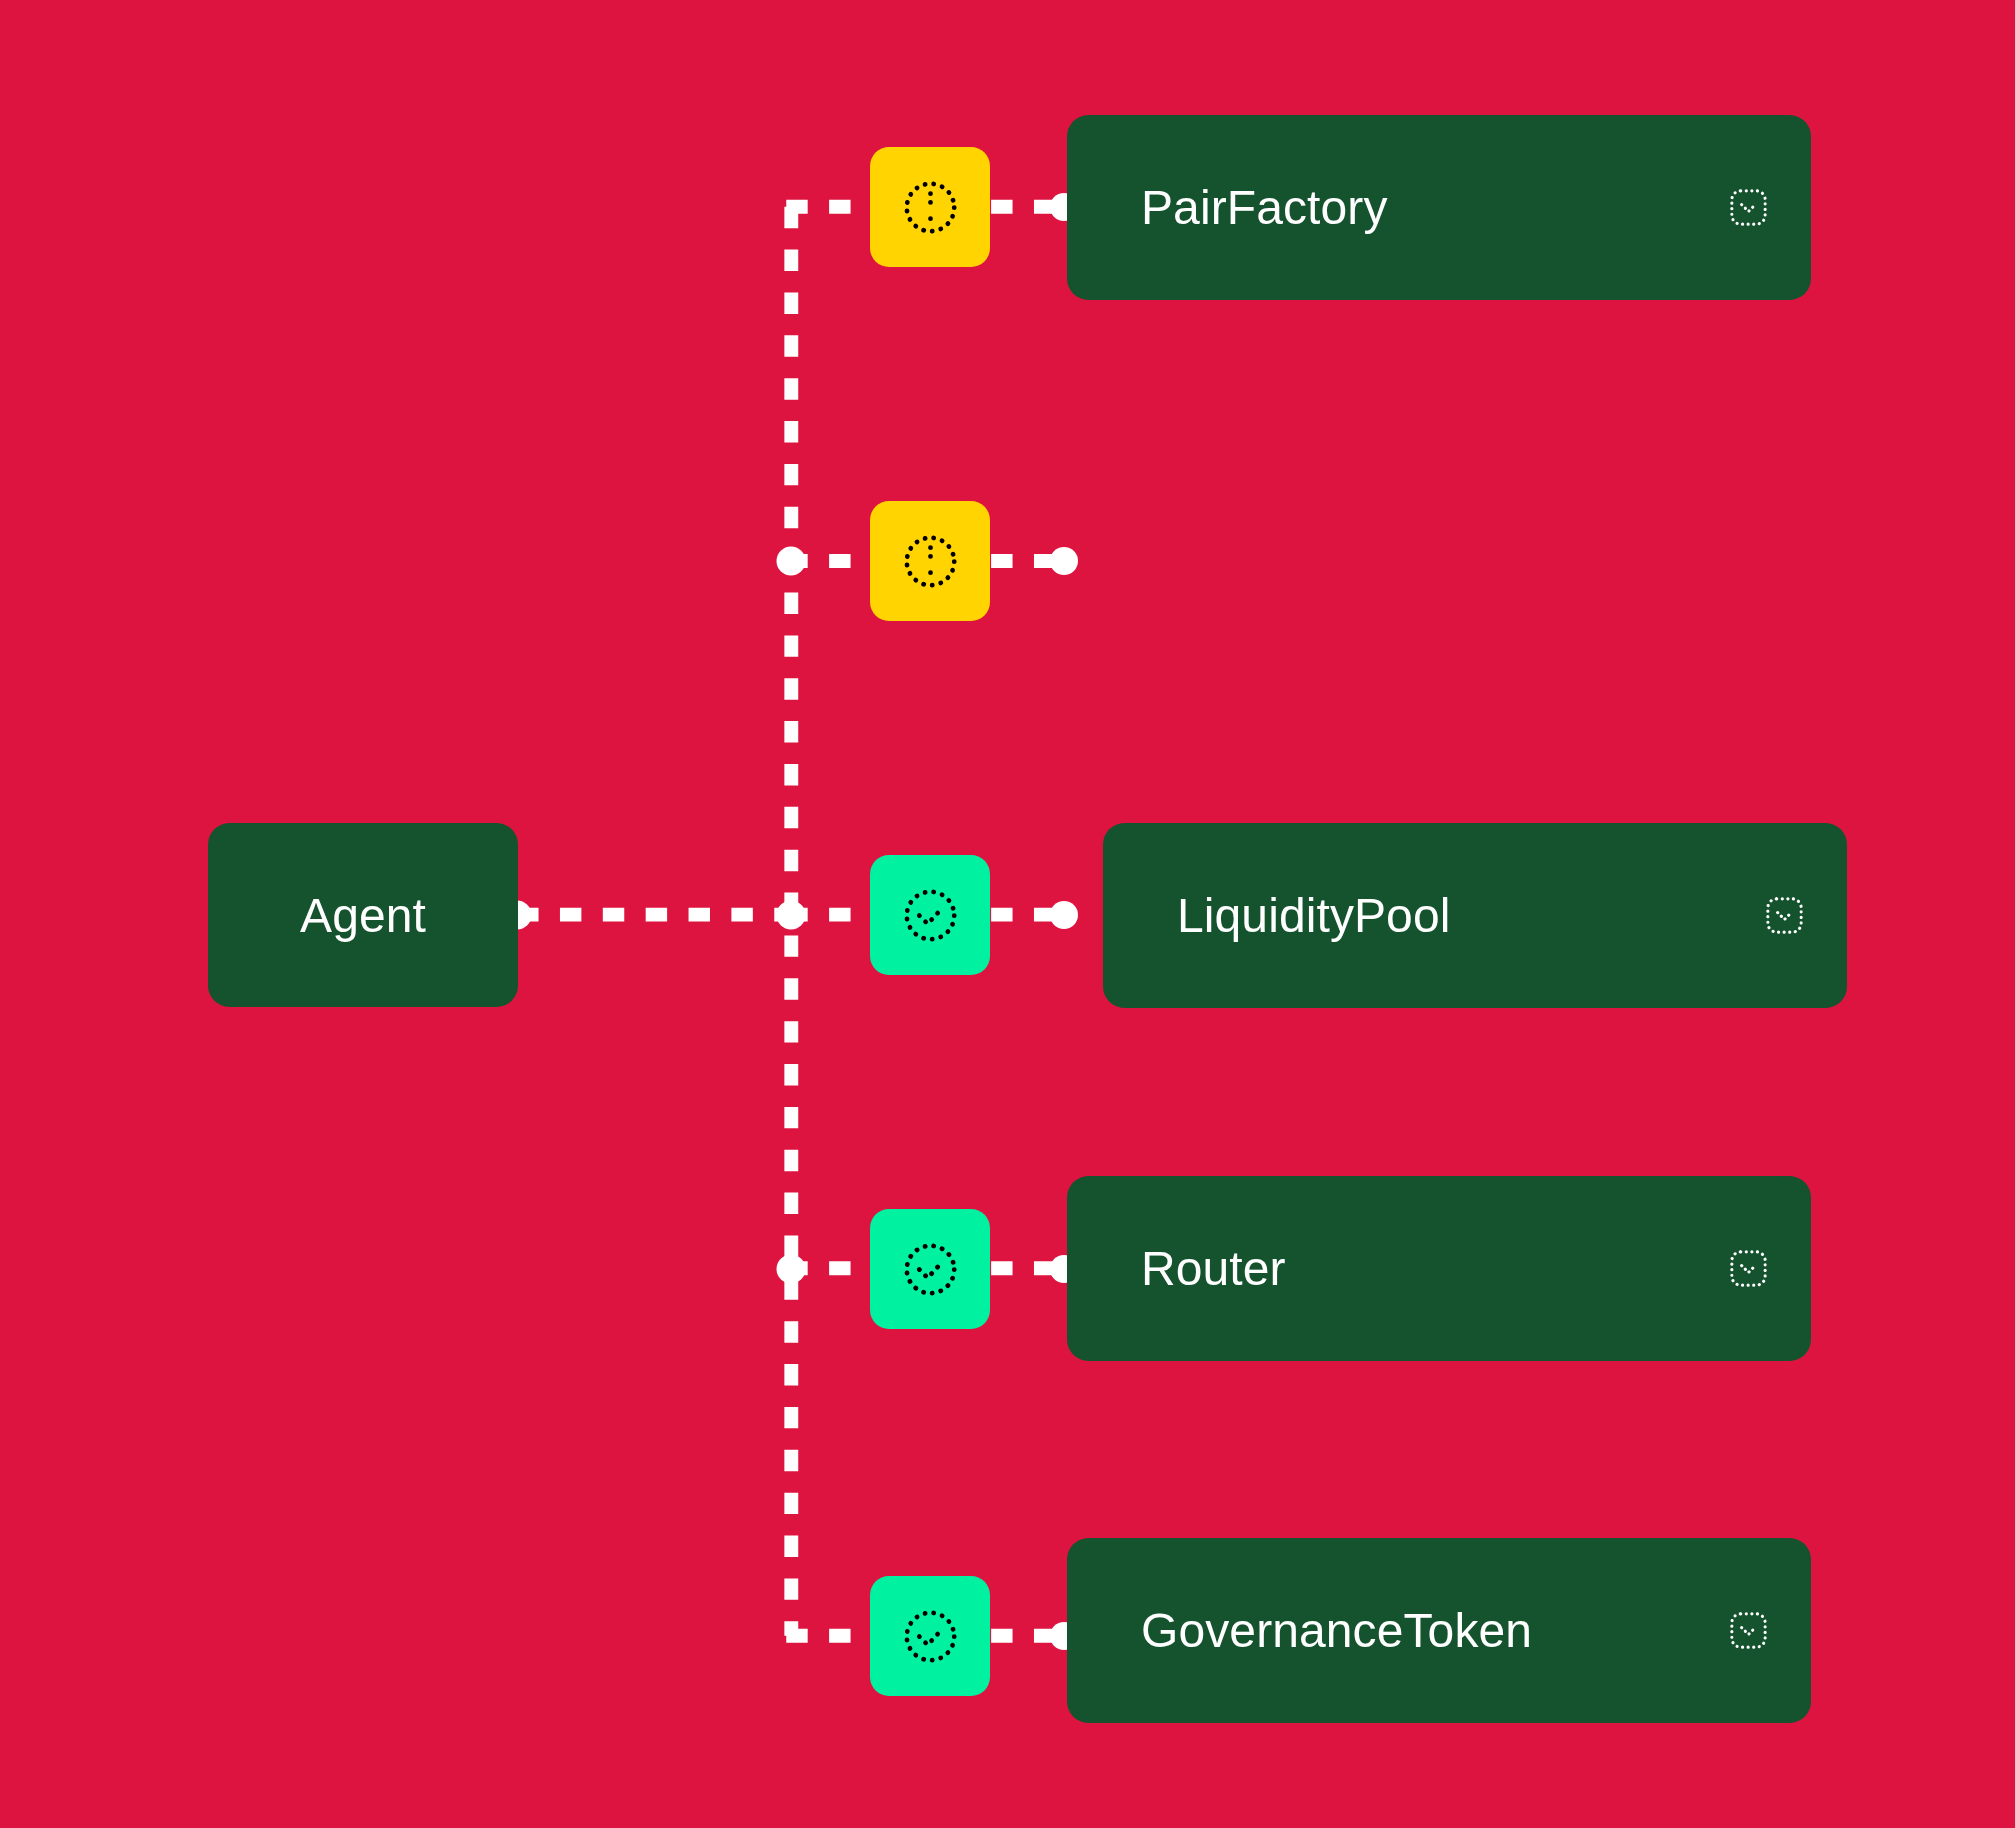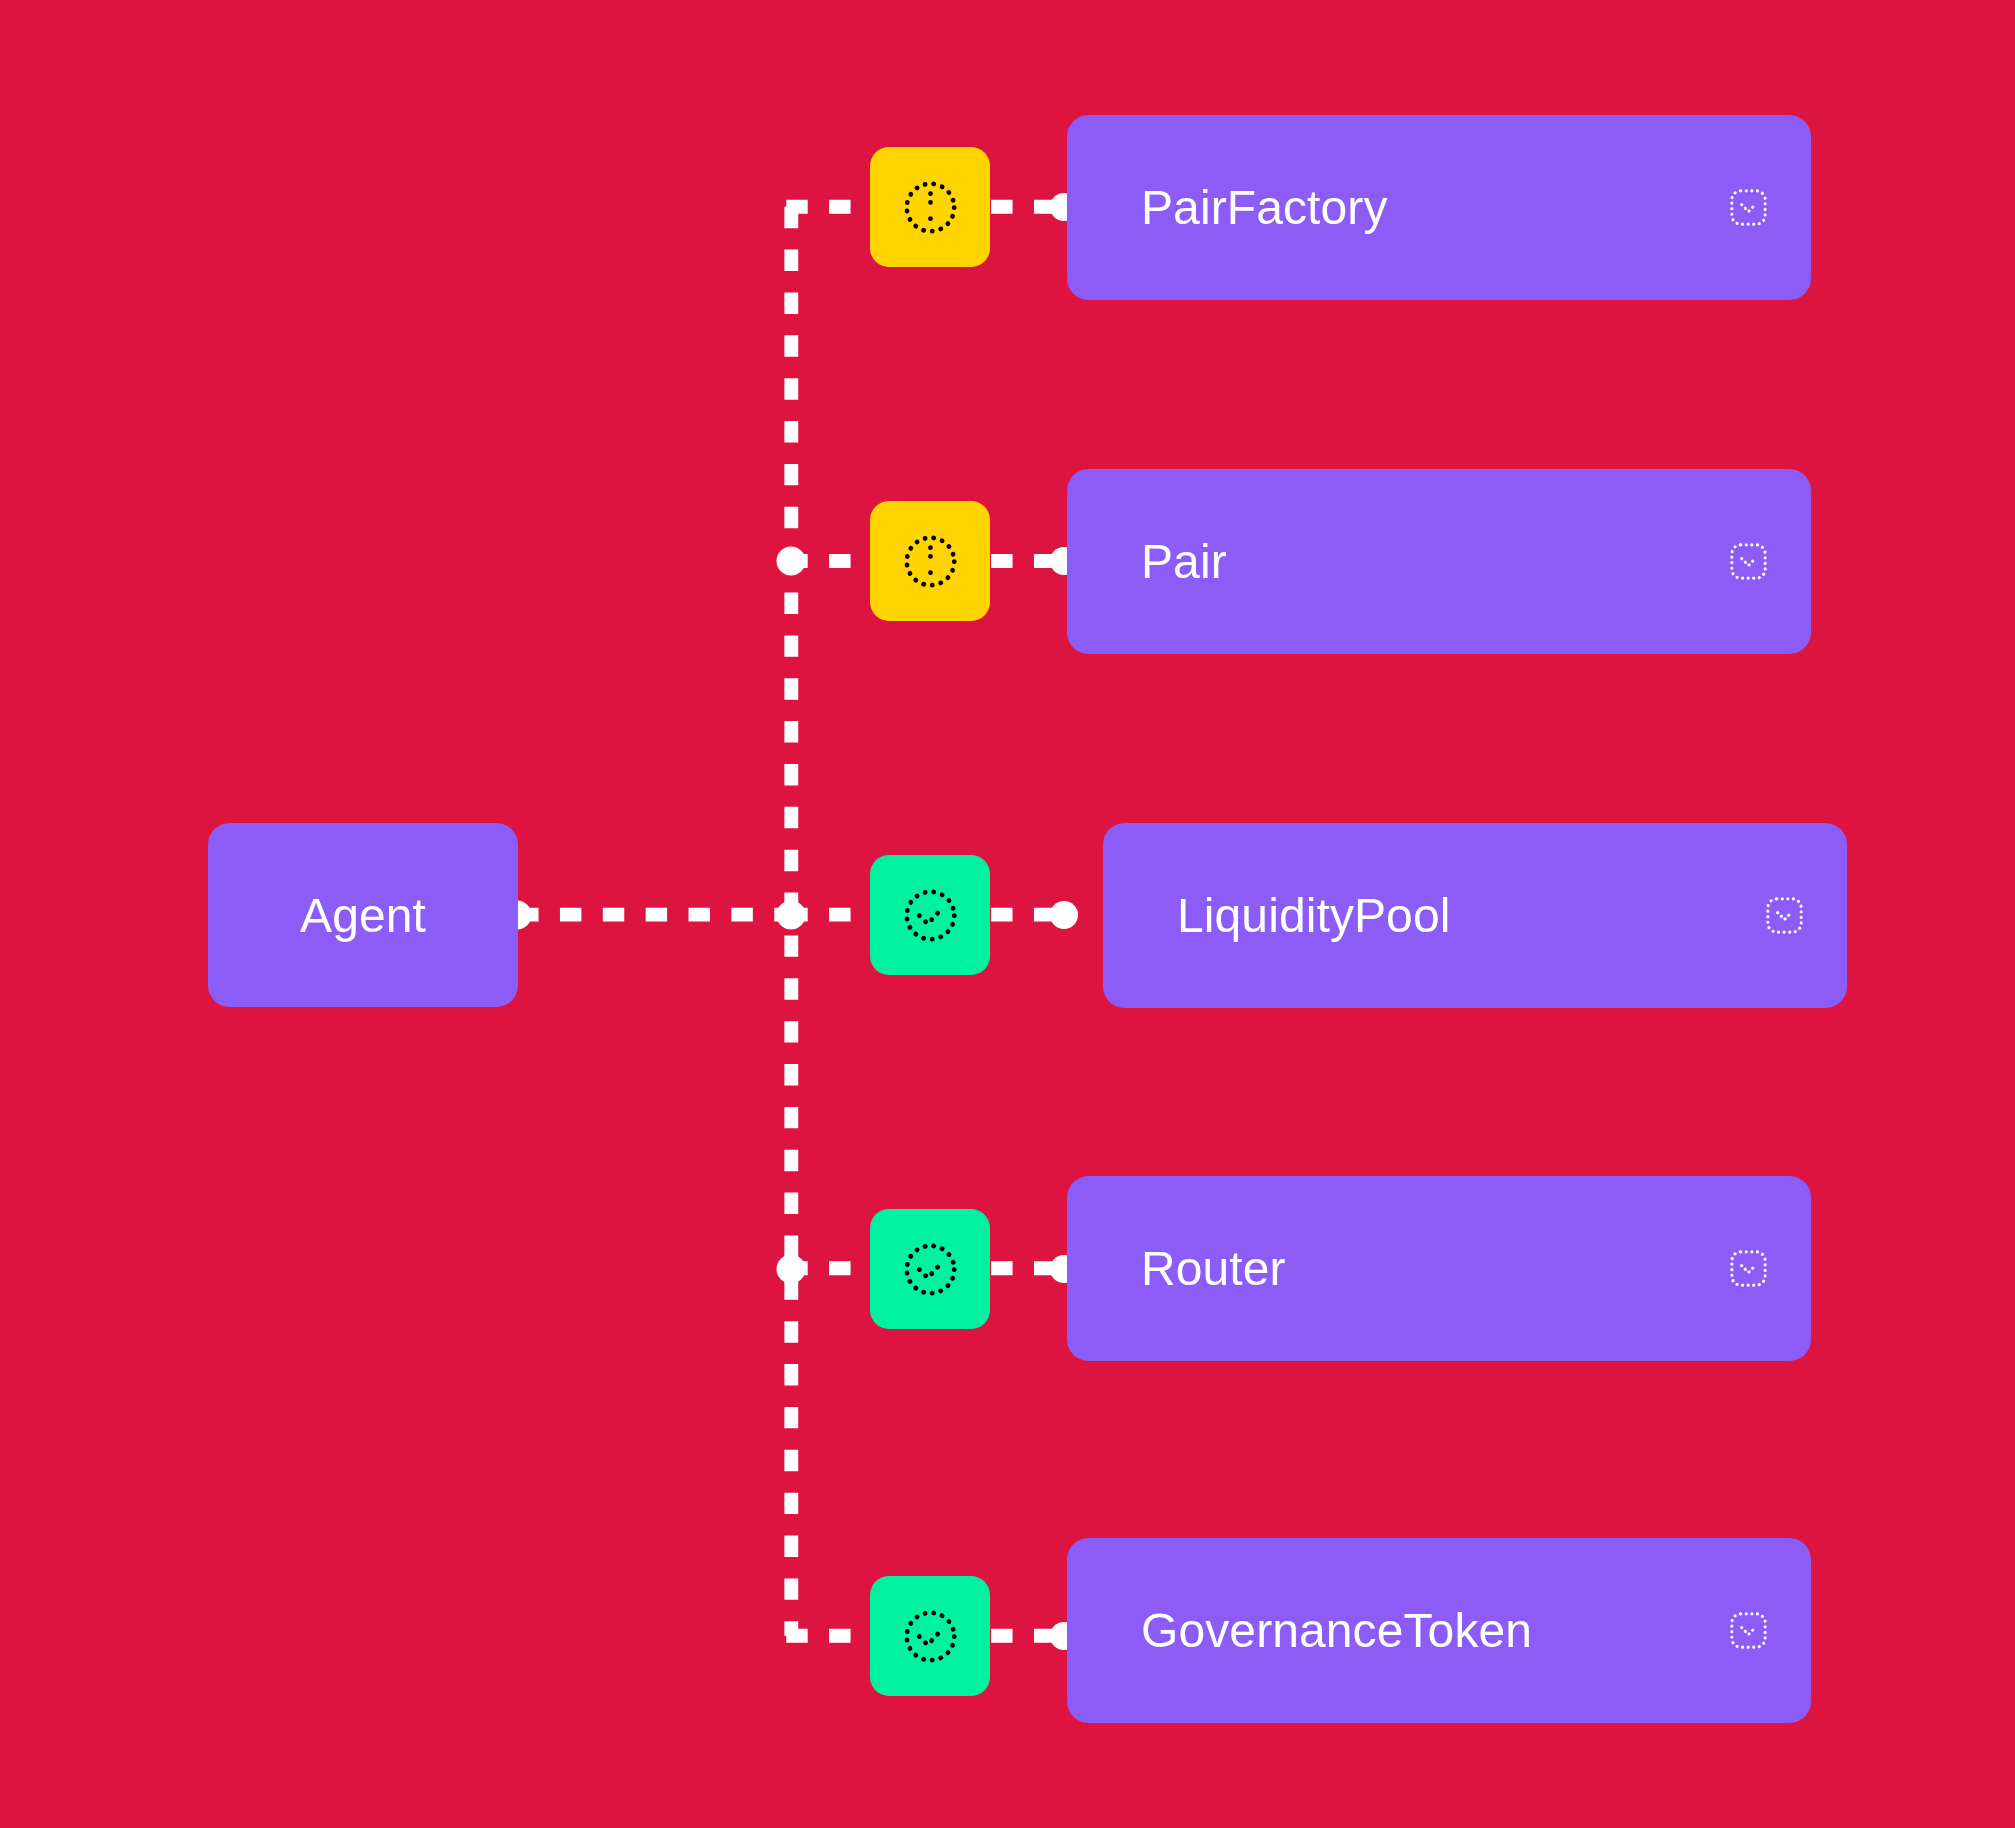--- a/index.html
+++ b/index.html
@@ -21,21 +21,21 @@
     position: absolute;
     left: 0; top: 0;
     width: 2015px;
     height: 1828px;
     pointer-events: none;
   }
 
   
   .node {
     position: absolute;
-    background: #8b5cf6;
+    background: #14532d;
     border-radius: 21.4px;
     display: flex;
     align-items: center;
     box-sizing: border-box;
   }
   .node-label {
     color: #FFFFFF;
     font-size: 48px;
     letter-spacing: 0.1px;
     white-space: nowrap;
@@ -171,27 +171,20 @@
   </div>
 
   <div class="node target-node" style="top:115px;">
     <span class="node-label">PairFactory</span>
     <svg class="chev-icon" width="47" height="47" viewBox="0 0 48 48">
       <rect x="7" y="7" width="34" height="34" rx="9" fill="none" stroke="#FFF" stroke-width="3.2" stroke-linecap="round" stroke-dasharray="0.1 5.6"></rect>
       <polyline points="17,21 24,28 31,21" fill="none" stroke="#FFF" stroke-width="3.2" stroke-linecap="round" stroke-linejoin="round" stroke-dasharray="0.1 5.2"></polyline>
     </svg>
   </div>
 
-  <div class="node target-node" style="top:469px;">
-    <span class="node-label">Pair</span>
-    <svg class="chev-icon" width="47" height="47" viewBox="0 0 48 48">
-      <rect x="7" y="7" width="34" height="34" rx="9" fill="none" stroke="#FFF" stroke-width="3.2" stroke-linecap="round" stroke-dasharray="0.1 5.6"></rect>
-      <polyline points="17,21 24,28 31,21" fill="none" stroke="#FFF" stroke-width="3.2" stroke-linecap="round" stroke-linejoin="round" stroke-dasharray="0.1 5.2"></polyline>
-    </svg>
-  </div>
 
   <div class="node target-node" style="top:823px;margin-left:36px;">
     <span class="node-label">LiquidityPool</span>
     <svg class="chev-icon" width="47" height="47" viewBox="0 0 48 48">
       <rect x="7" y="7" width="34" height="34" rx="9" fill="none" stroke="#FFF" stroke-width="3.2" stroke-linecap="round" stroke-dasharray="0.1 5.6"></rect>
       <polyline points="17,21 24,28 31,21" fill="none" stroke="#FFF" stroke-width="3.2" stroke-linecap="round" stroke-linejoin="round" stroke-dasharray="0.1 5.2"></polyline>
     </svg>
   </div>
 
   <div class="node target-node" style="top:1176px;">

